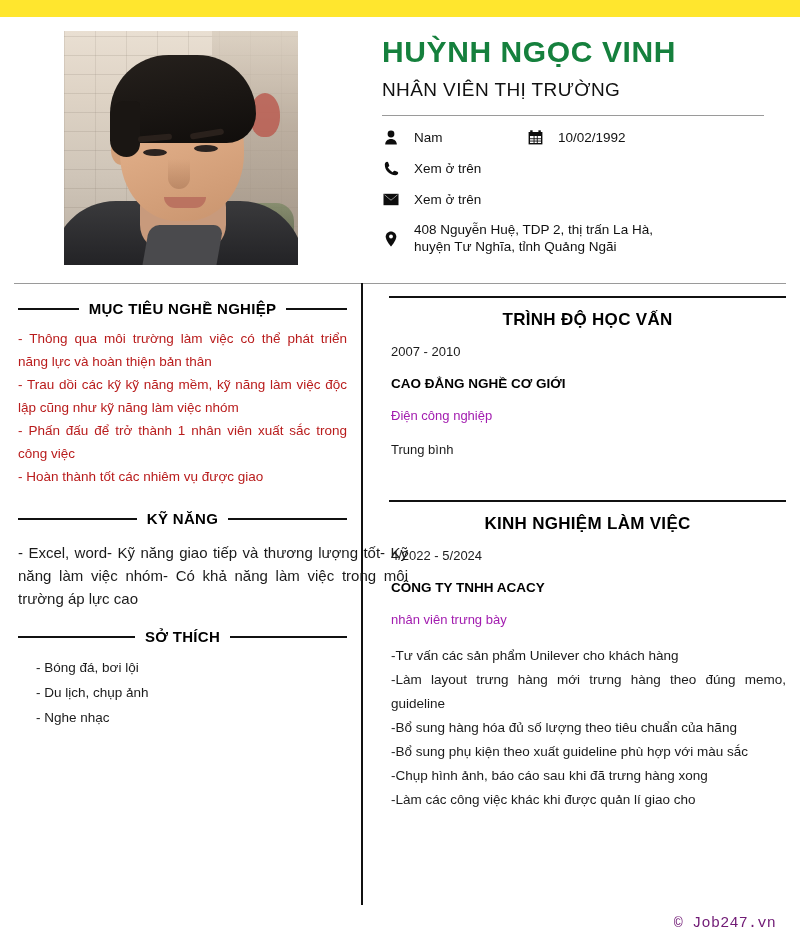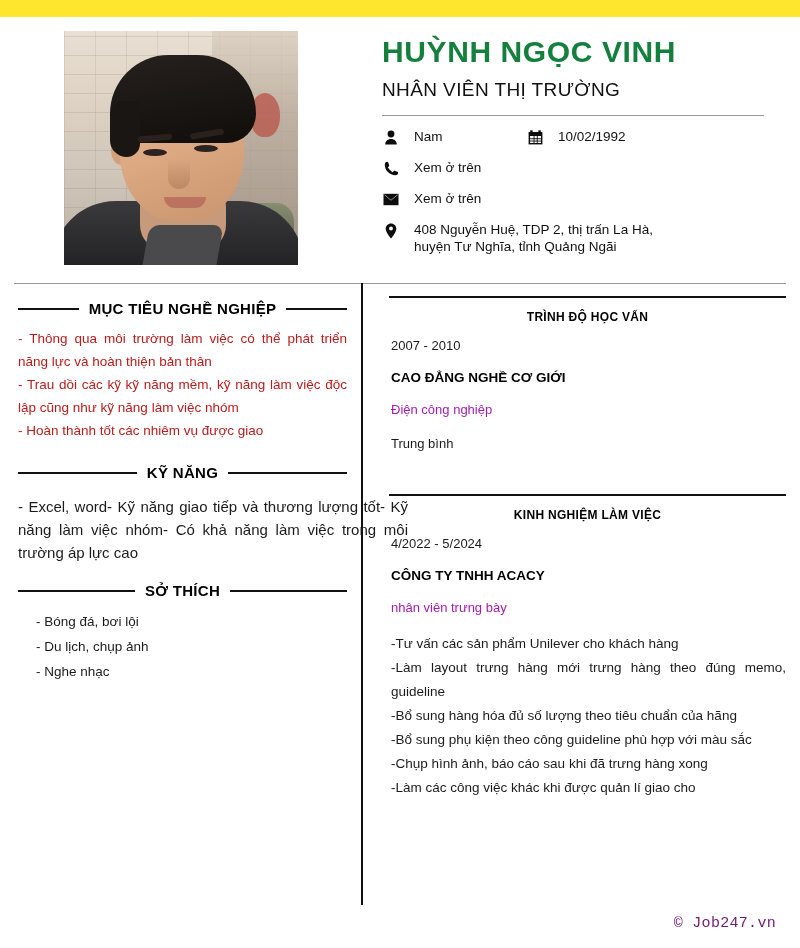--- a/index.html
+++ b/index.html
@@ -172,21 +172,21 @@
 
   
   .contacts { padding-right: 10px; }
   .contact-row {
     display: flex;
     align-items: flex-start;
     margin-bottom: 13px;
   }
   .contact-cell {
     display: flex;
-    align-items: flex-start;
+    align-items: center;
     min-width: 0;
   }
   .contact-cell.first { width: 144px; flex: none; }
 
   .ic {
     width: 18px;
     min-width: 18px;
     height: 17px;
     display: flex;
     align-items: center;
@@ -265,21 +265,21 @@
   
   .rsec {
     margin: 4px 0 12px;
   }
   .rsec .bar {
     border-top: 2px solid #111;
     margin-bottom: 12px;
   }
   .rsec .ttl {
     text-align: center;
-    font-size: 12px;
+    font-size: 17px;
     font-weight: bold;
     letter-spacing: .3px;
     color: #000;
     margin-top: 8px;
   }
 
   .body-text {
     font-size: 13.5px;
     line-height: 23px;
     text-align: justify;
@@ -471,20 +471,21 @@
 
       <div class="lsec">
         <span class="bar"></span>
         <span class="ttl">MỤC TIÊU NGHỀ NGHIỆP</span>
         <span class="bar"></span>
       </div>
 
       <div class="body-text">
         <p>- Thông qua môi trường làm việc có thể phát triển năng lực và hoàn thiện bản thân</p>
         <p>- Trau dồi các kỹ kỹ năng mềm, kỹ năng làm việc độc lập cũng như kỹ năng làm việc nhóm</p>
+        <p>- Phấn đấu để trở thành 1 nhân viên xuất sắc trong công việc</p>
         <p>- Hoàn thành tốt các nhiêm vụ được giao</p>
       </div>
 
       <div class="lsec" style="margin-top:22px">
         <span class="bar"></span>
         <span class="ttl">KỸ NĂNG</span>
         <span class="bar"></span>
       </div>
 
       <div class="skills-text">- Excel, word- Kỹ năng giao tiếp và thương lượng tốt- Kỹ năng làm việc nhóm- Có khả năng làm việc trong môi trường áp lực cao</div>
@@ -523,21 +524,21 @@
       </div>
 
       <div class="edu-block">
         <div class="r-date">4/2022 - 5/2024</div>
         <div class="r-org">CÔNG TY TNHH ACACY</div>
         <div class="r-role">nhân viên trưng bày</div>
         <div class="r-duties">
           <p>-Tư vấn các sản phẩm Unilever cho khách hàng</p>
           <p>-Làm layout trưng hàng mới trưng hàng theo đúng memo, guideline</p>
           <p>-Bổ sung hàng hóa đủ số lượng theo tiêu chuẩn của hãng</p>
-          <p>-Bổ sung phụ kiện theo công guideline phù hợp với màu sắc</p>
+          <p>-Bổ sung phụ kiện theo xuất guideline phù hợp với màu sắc</p>
           <p>-Chụp hình ảnh, báo cáo sau khi đã trưng hàng xong</p>
           <p>-Làm các công việc khác khi được quản lí giao cho</p>
         </div>
       </div>
 
     </div>
   </div>
 
   <div class="footer">© Job247.vn</div>
 

